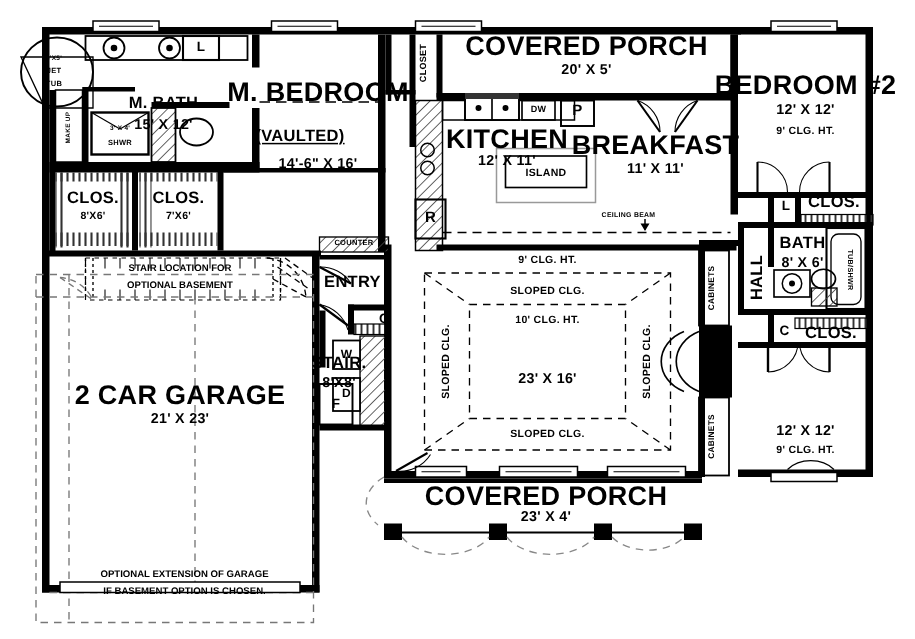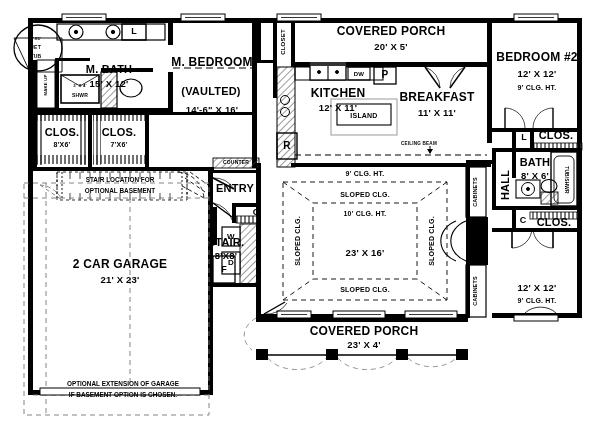--- a/index.html
+++ b/index.html
@@ -24,21 +24,21 @@
     color: #000;
     font-family: "Liberation Sans", sans-serif;
     font-weight: bold;
     white-space: nowrap;
     text-align: center;
     transform: translate(-50%, -50%);
     letter-spacing: 0.2px;
     line-height: 1.05;
   }
   .room-name { font-size: 11px; }
-  .room-name-lg { font-size: 12px; }
+  .room-name-lg { font-size: 18px; }
   .room-dim  { font-size: 9.5px; }
   .room-sub  { font-size: 7px; }
   .tiny      { font-size: 6px; font-weight: bold; }
   .micro     { font-size: 5px; font-weight: bold; }
   .nano      { font-size: 4.3px; font-weight: bold; }
   .vert      { transform: translate(-50%, -50%) rotate(-90deg); }
   .vert-cw   { transform: translate(-50%, -50%) rotate(90deg); }
   .note {
     position: absolute;
     font-size: 6.4px;
@@ -375,21 +375,21 @@
   <div class="lbl micro" style="left:80px; top:96px;">SHWR</div>
 
   <div class="lbl tiny" style="left:134px; top:32px; font-size:9px;">L</div>
 
   <div class="lbl room-name" style="left:62px; top:133px;">CLOS.</div>
   <div class="lbl room-sub" style="left:62px; top:145px;">8'X6'</div>
   <div class="lbl room-name" style="left:119px; top:133px;">CLOS.</div>
   <div class="lbl room-sub" style="left:119px; top:145px;">7'X6'</div>
 
   <div class="lbl room-name-lg" style="left:212px; top:62px;">M. BEDROOM</div>
-  <div class="lbl room-name" style="left:211px; top:92px;">(VAULTED)</div>
+  <div class="lbl room-name" style="left:200px; top:92px;text-decoration:underline;">(VAULTED)</div>
   <div class="lbl room-dim" style="left:212px; top:110px;">14'-6" X 16'</div>
 
   <div class="lbl nano vert" style="left:283px; top:42px; font-size:6px;">CLOSET</div>
 
   <div class="lbl room-name-lg" style="left:391px; top:31px;">COVERED PORCH</div>
   <div class="lbl room-dim" style="left:391px; top:47px;">20' X 5'</div>
 
   <div class="lbl room-name-lg" style="left:338px; top:93px;">KITCHEN</div>
   <div class="lbl room-dim" style="left:338px; top:108px;">12' X 11'</div>
   <div class="lbl tiny" style="left:364px; top:116px; font-size:7px;">ISLAND</div>

